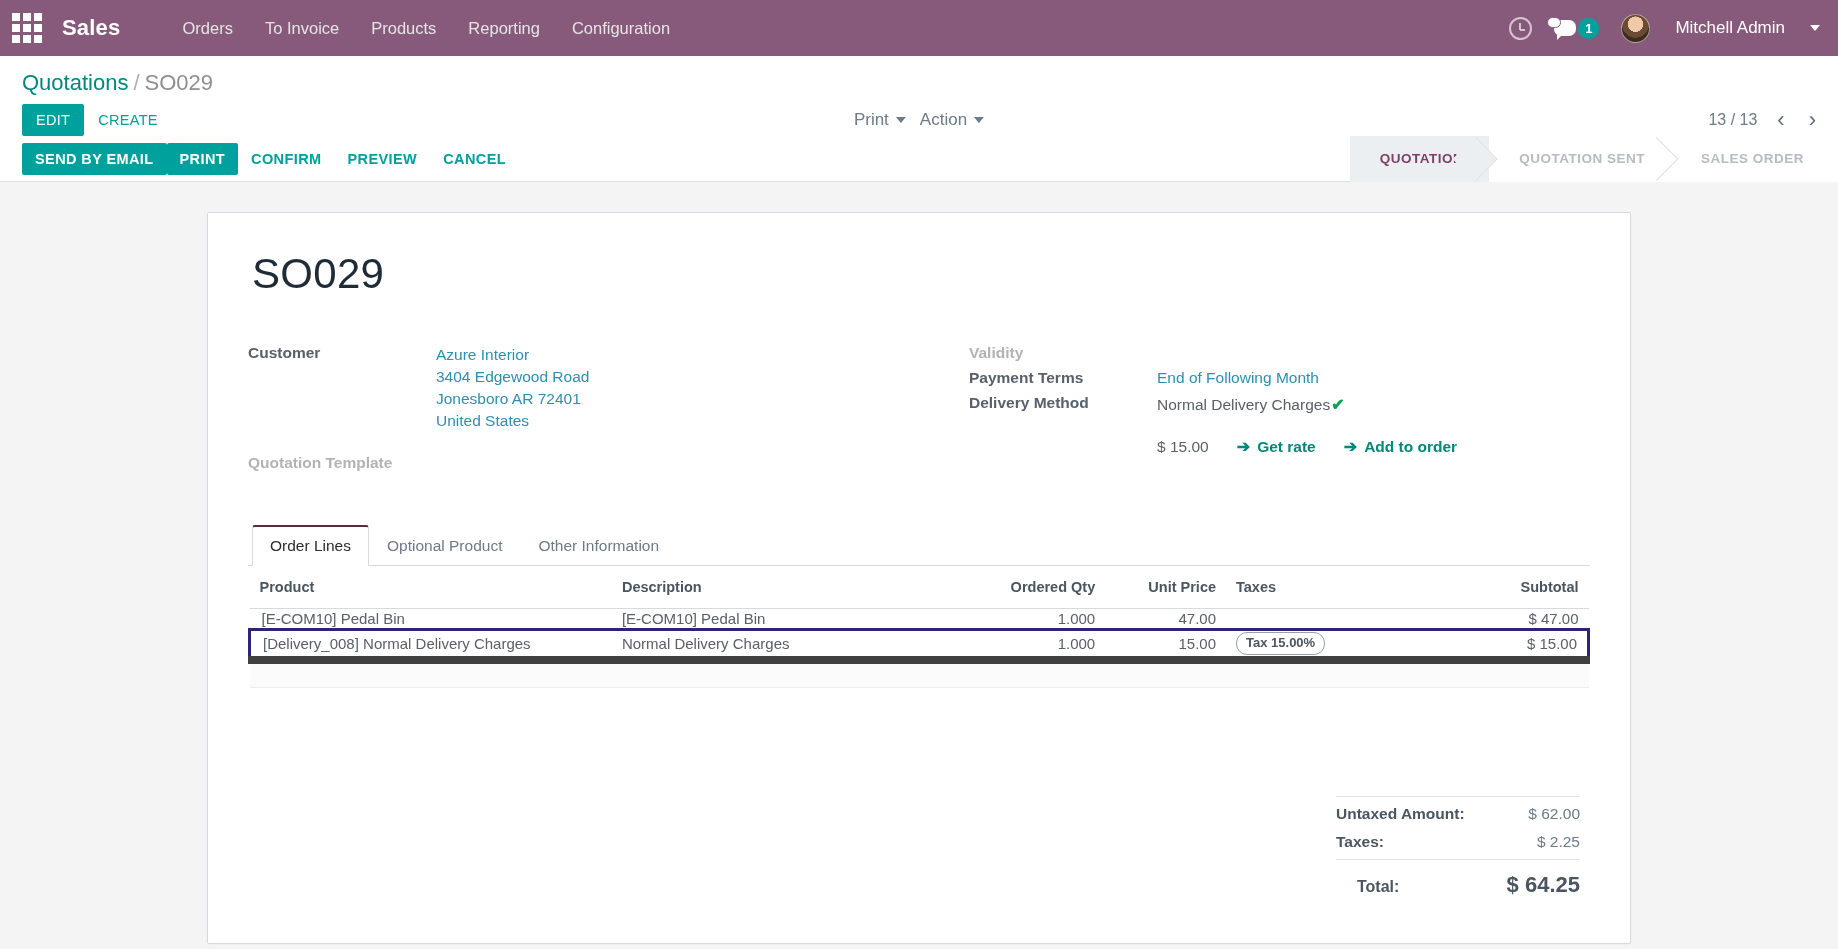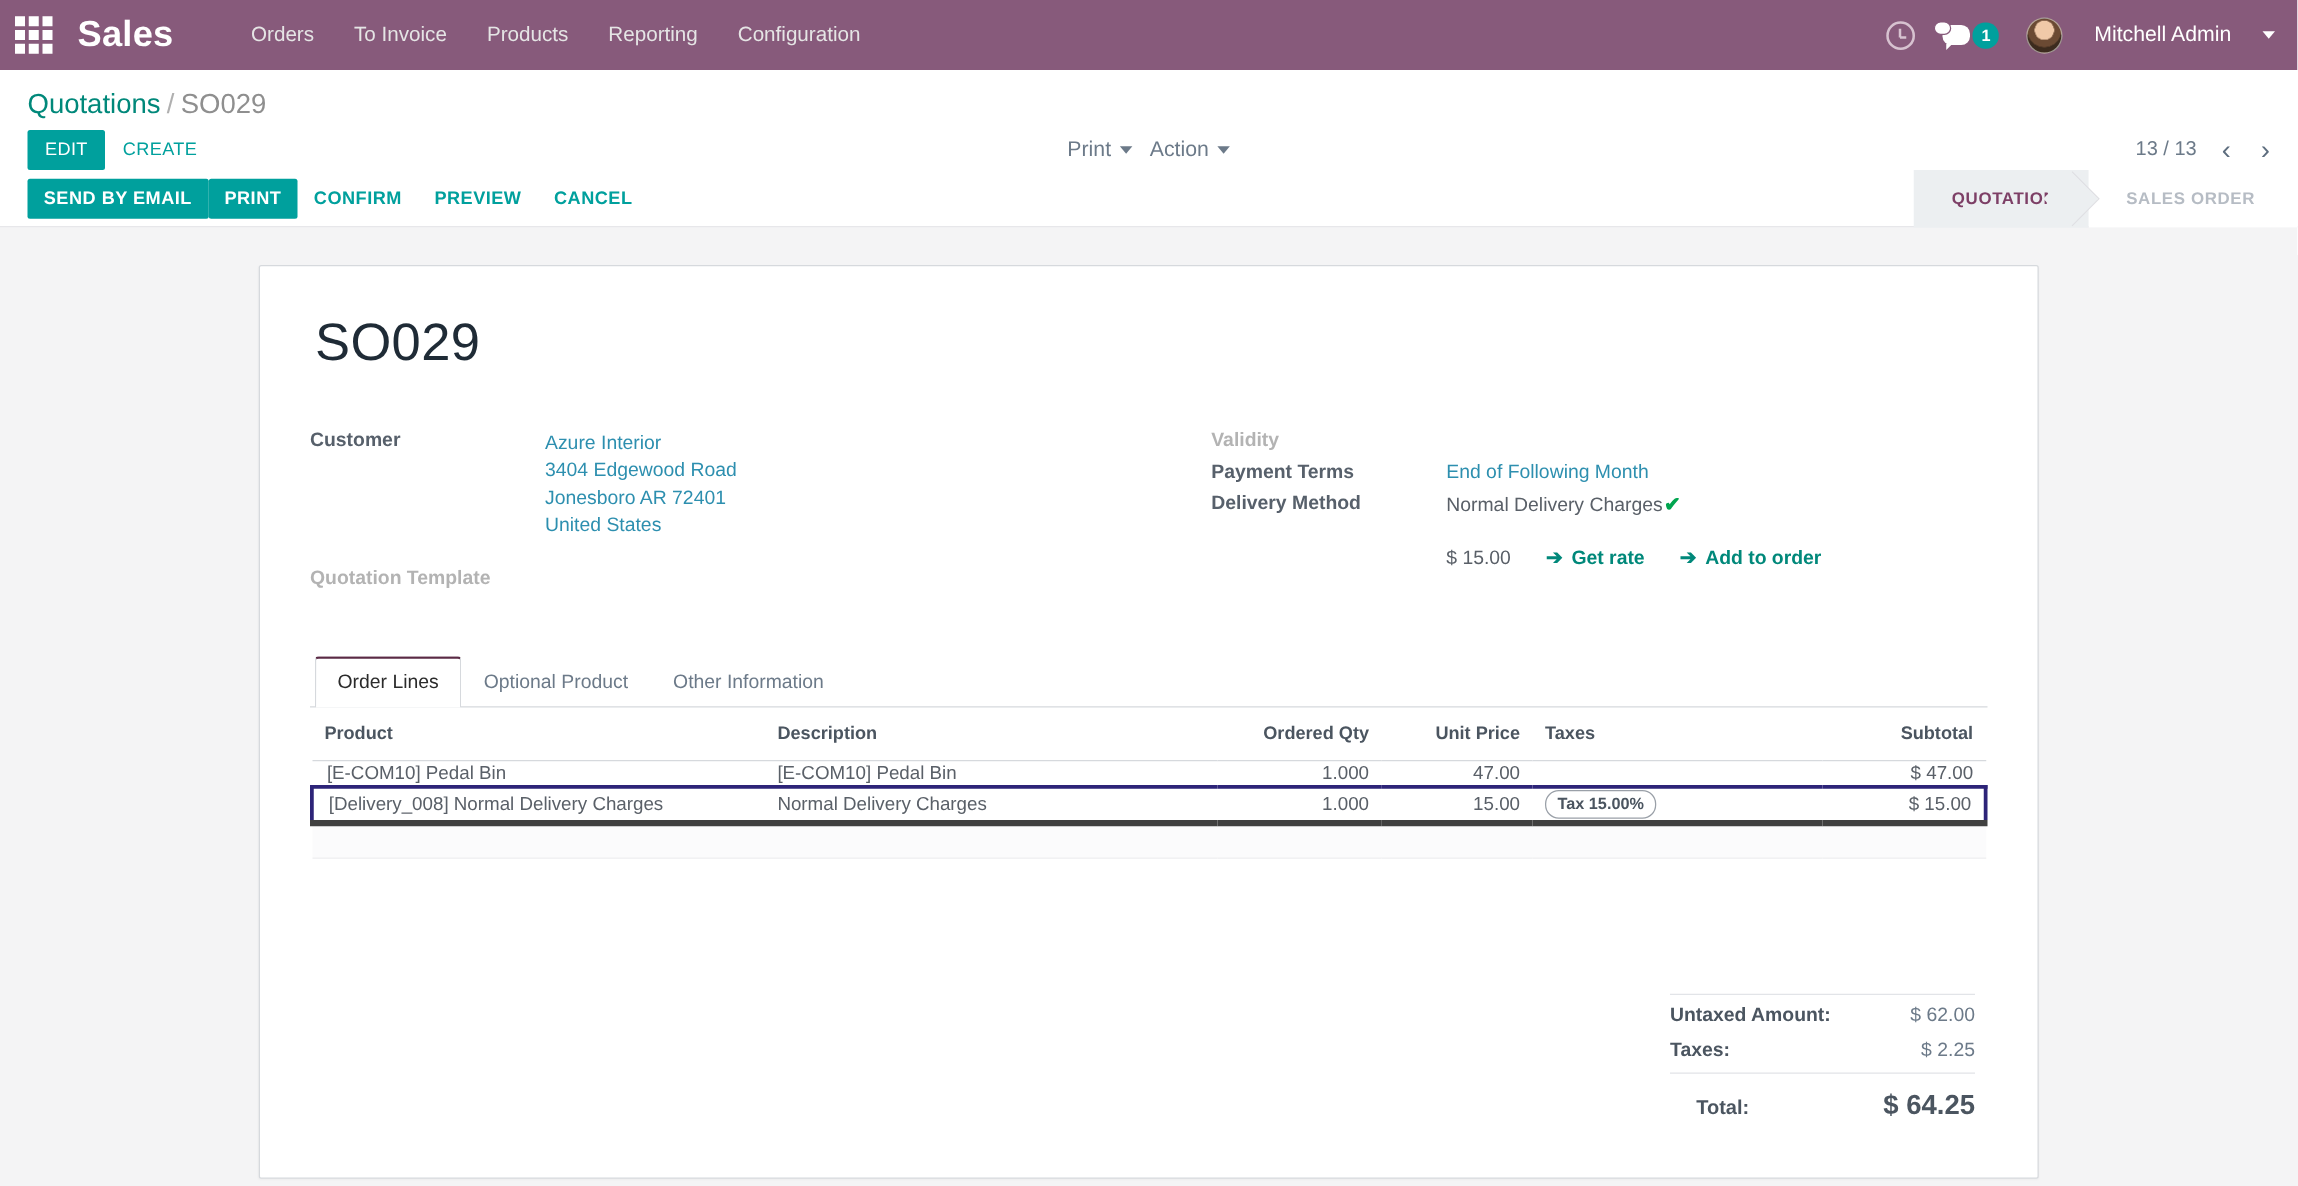--- a/index.html
+++ b/index.html
@@ -27,21 +27,21 @@
     grid-template-columns: repeat(3, 8px);
     grid-template-rows: repeat(3, 8px);
     gap: 3px;
     align-content: center;
     justify-content: center;
     cursor: pointer;
     margin-right: 18px;
   }
   .apps-grid i { background: #ffffff; display: block; width: 8px; height: 8px; }
   .brand {
-    font-size: 29px;
+    font-size: 22px;
     font-weight: 700;
     letter-spacing: .2px;
     color: #ffffff;
     margin-right: 46px;
     cursor: pointer;
     white-space: nowrap;
   }
   .nav-menu { display: flex; align-items: center; gap: 0; }
   .nav-menu .nav-item {
     font-size: 16.5px;
@@ -371,21 +371,21 @@
     color: #5a6068;
     padding: 1px 10px;
     border-bottom: 1px solid #ededf0;
     white-space: nowrap;
     margin-top: 12px;
   }
   .lines-table tbody td.num { text-align: right; }
   .lines-table tbody tr.handle-pad td:first-child { padding-left: 12px; }
   .lines-table tbody tr.selected td {
     border-top: 3px solid #2d2478;
-    border-bottom: 5px solid #404040;
+    border-bottom: 8px solid #404040;
     background: #ffffff;
   }
   .lines-table tbody tr.selected td:first-child { border-left: 3px solid #2d2478; }
   .lines-table tbody tr.selected td:last-child { border-right: 3px solid #2d2478; }
   .lines-table tbody tr.empty-row td {
     height: 28px;
     border-bottom: 1px solid #ededf0;
     background: #fbfbfc;
   }
   .tax-badge {
@@ -494,20 +494,21 @@
 <div class="statusbar">
   <div class="sb-buttons">
     <button class="sb-btn filled">SEND BY EMAIL</button>
     <button class="sb-btn filled">PRINT</button>
     <button class="sb-btn">CONFIRM</button>
     <button class="sb-btn">PREVIEW</button>
     <button class="sb-btn">CANCEL</button>
   </div>
   <div class="pipeline">
     <div class="stage active">QUOTATION</div>
+    <div class="stage">QUOTATION SENT</div>
     <div class="stage">SALES ORDER</div>
   </div>
 </div>
 
 <div class="view-bg">
   <div class="sheet">
 
     <div class="doc-title">SO029</div>
 
     <div class="form-cols">

